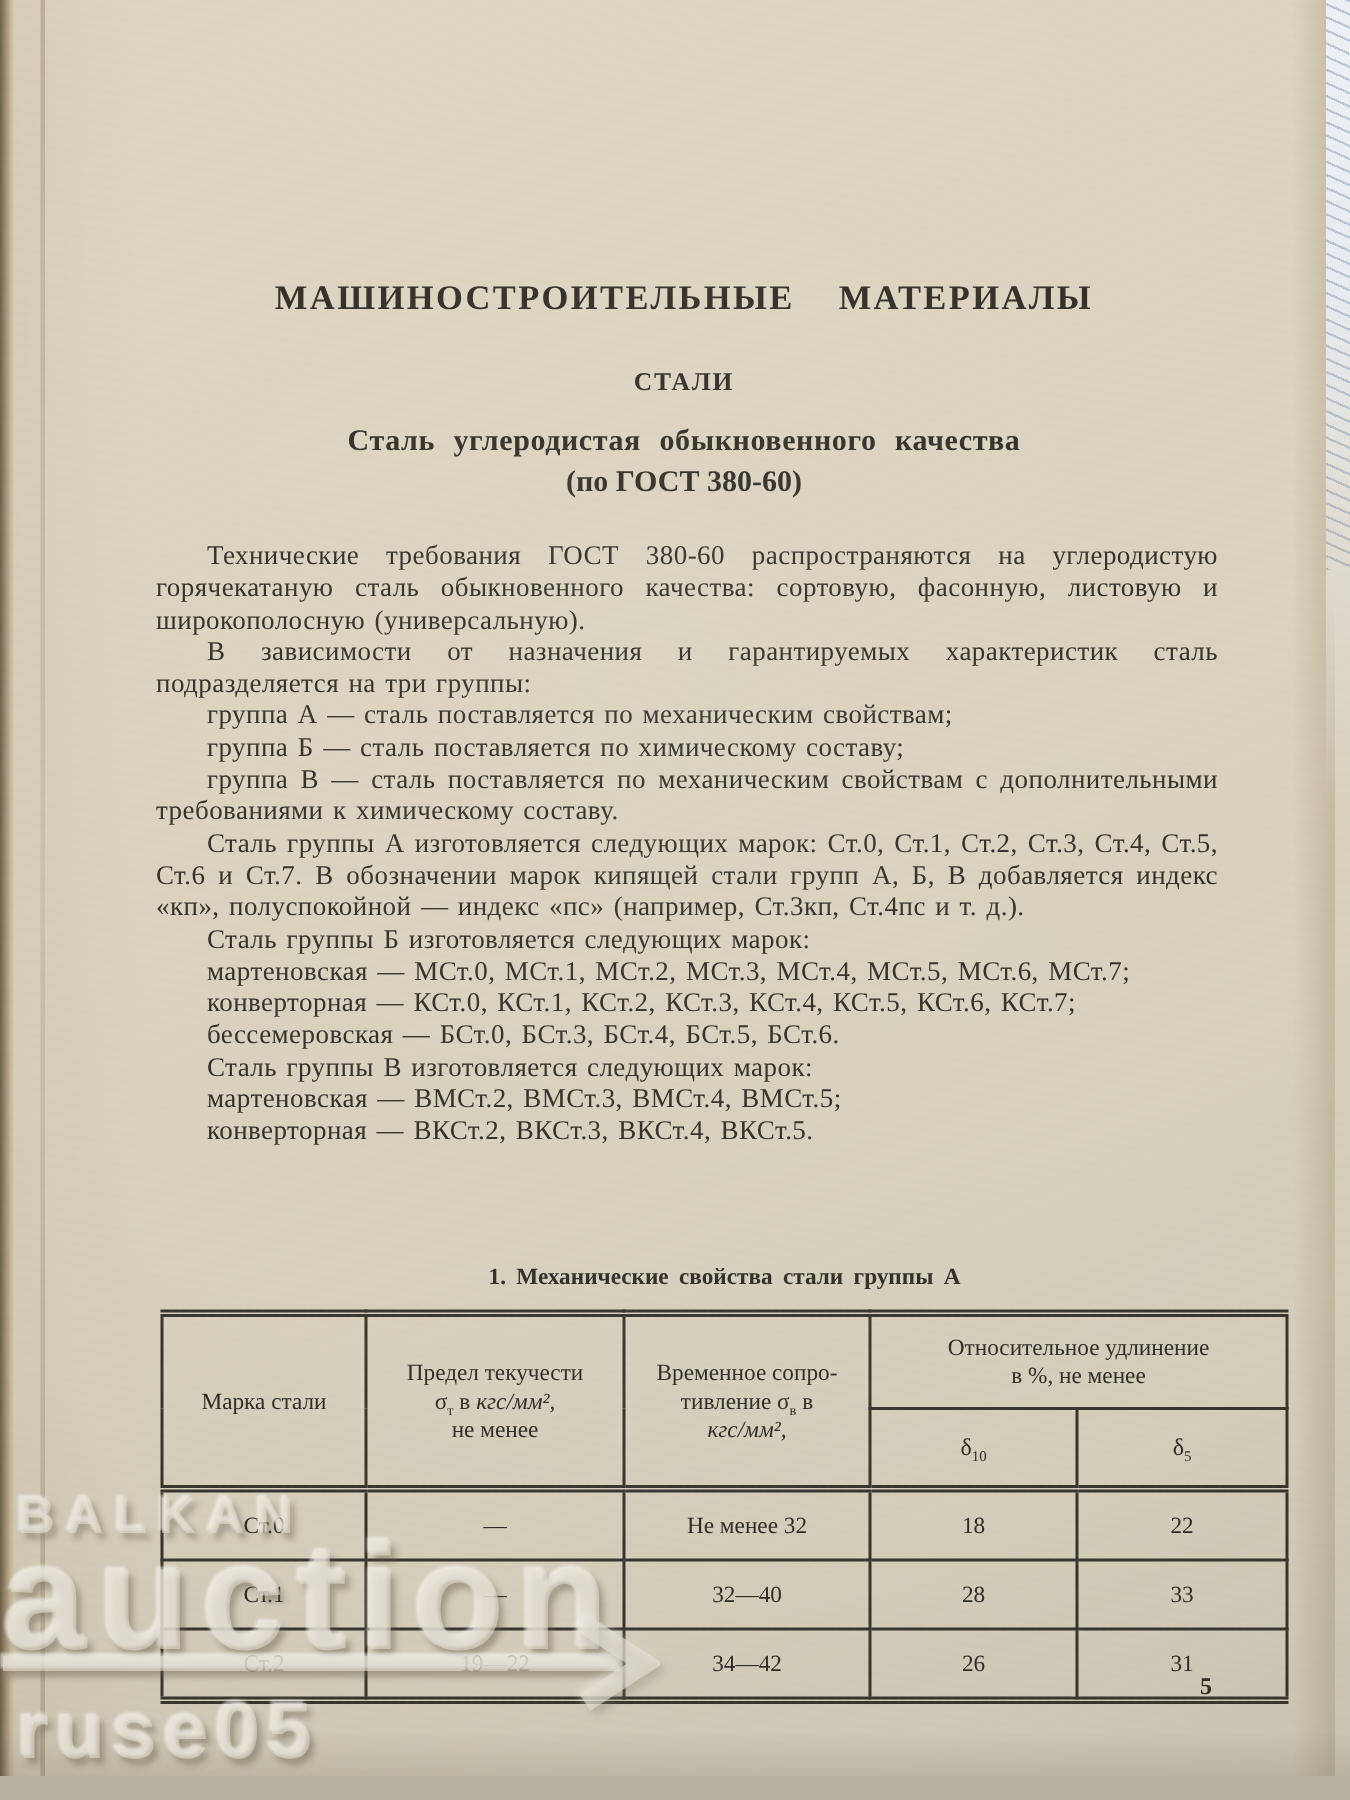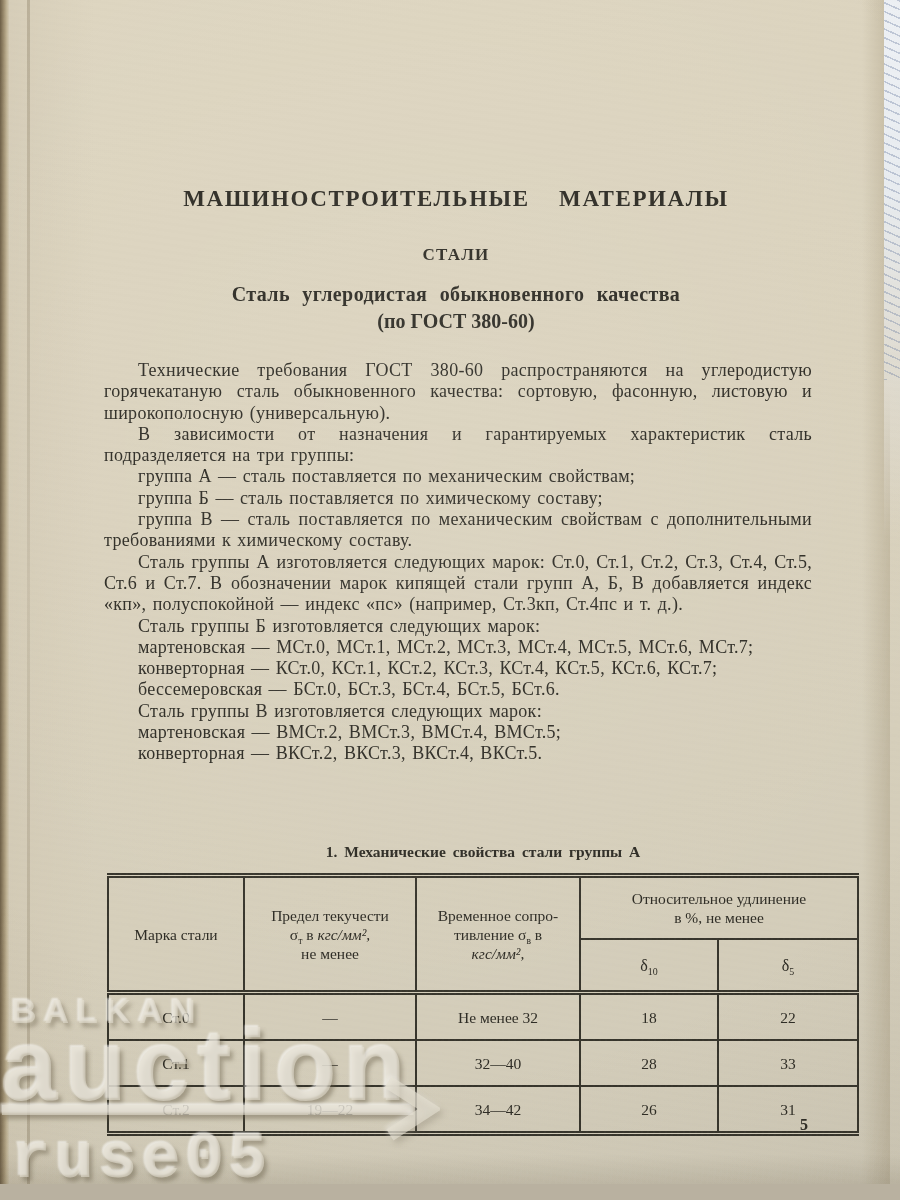--- a/index.html
+++ b/index.html
@@ -65,21 +65,21 @@
   .pagenum{position:absolute;left:800px;top:1116px;font-size:16px;font-weight:bold;}
 
   
   .watermark{position:absolute;inset:0;z-index:5;pointer-events:none;
     font-family:"Liberation Sans", sans-serif;font-weight:bold;
     color:rgba(229,224,210,0.58);}
   .watermark > div{position:absolute;
     text-shadow:-2px -2px 2px rgba(255,255,255,0.55), 3px 4px 4px rgba(96,85,64,0.42);}
   .wm-balkan{left:12px;top:992px;font-size:34px;letter-spacing:8px;}
   .wm-auction{left:2px;top:1008px;font-size:100px;letter-spacing:8px;text-decoration:underline;}
-  .wm-ruse{left:12px;top:1124px;font-size:64px;letter-spacing:5px;font-family:Liberation Mono, monospace;}
+  .wm-ruse{left:12px;top:1124px;font-size:53px;letter-spacing:5px;}
   .wm-arrow{left:378px;top:1074px;
     filter:drop-shadow(3px 4px 3px rgba(96,85,64,0.40)) drop-shadow(-2px -2px 2px rgba(255,255,255,0.5));}
 </style>
 </head>
 <body>
 
 <div class="photo">
 
   <div class="content">
 

